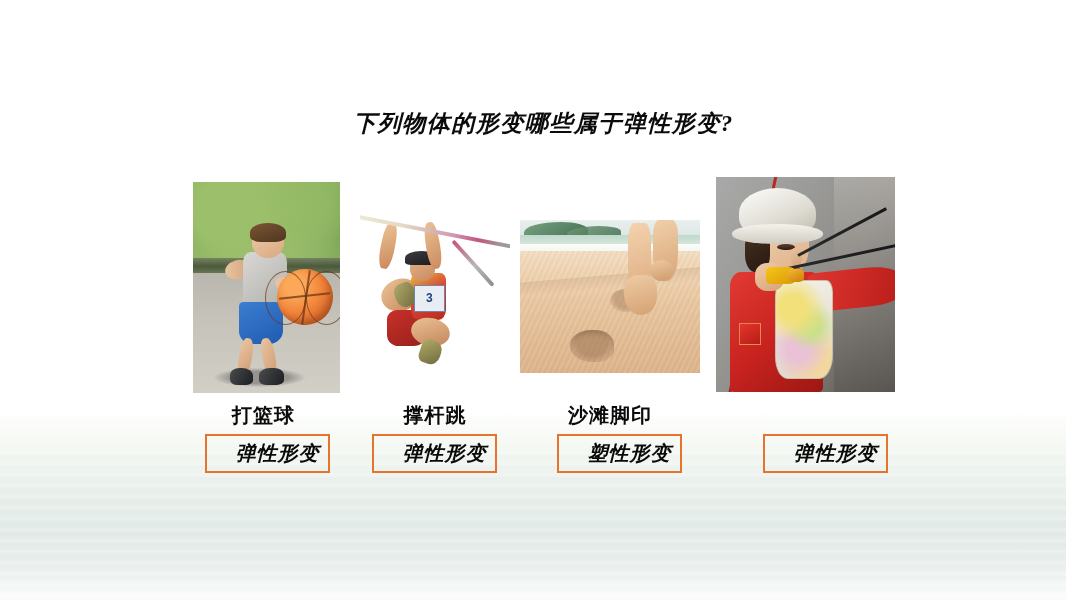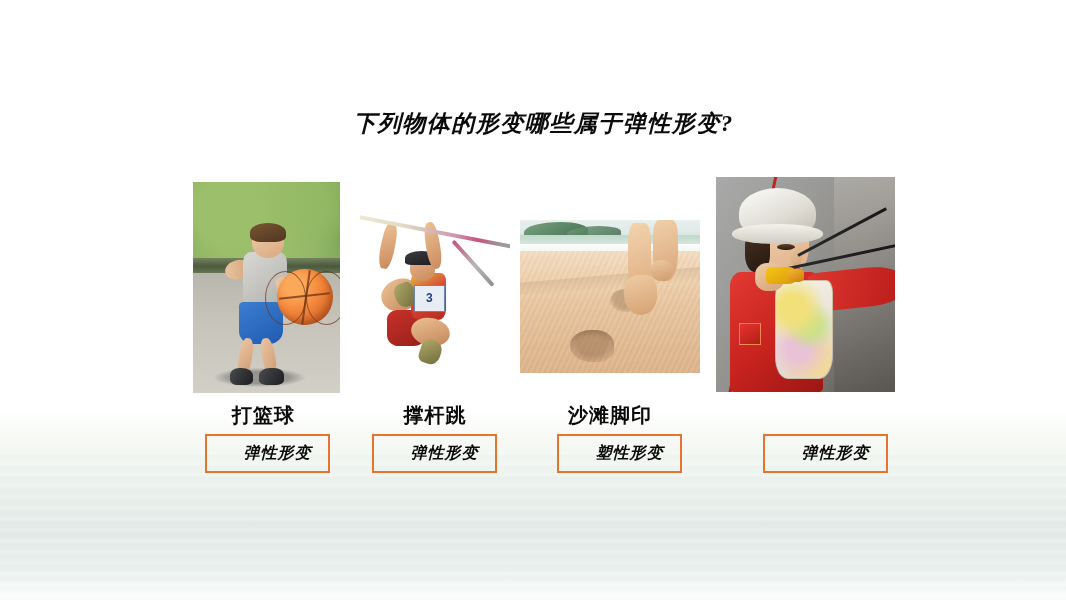--- a/index.html
+++ b/index.html
@@ -479,21 +479,21 @@
     position: absolute;
     box-sizing: border-box;
     border: 2.5px solid #e8732e;
     background: rgba(255,255,255,0.0);
     display: flex;
     align-items: center;
     justify-content: center;
     font-family: "Liberation Serif", "DejaVu Serif", serif;
     font-weight: bold;
     font-style: italic;
-    font-size: 16px;
+    font-size: 20px;
     letter-spacing: 1px;
     color: #0a0a0a;
     white-space: nowrap;
     padding-left: 20px;
   }
 </style>
 </head>
 <body>
 
 <div id="slide">

